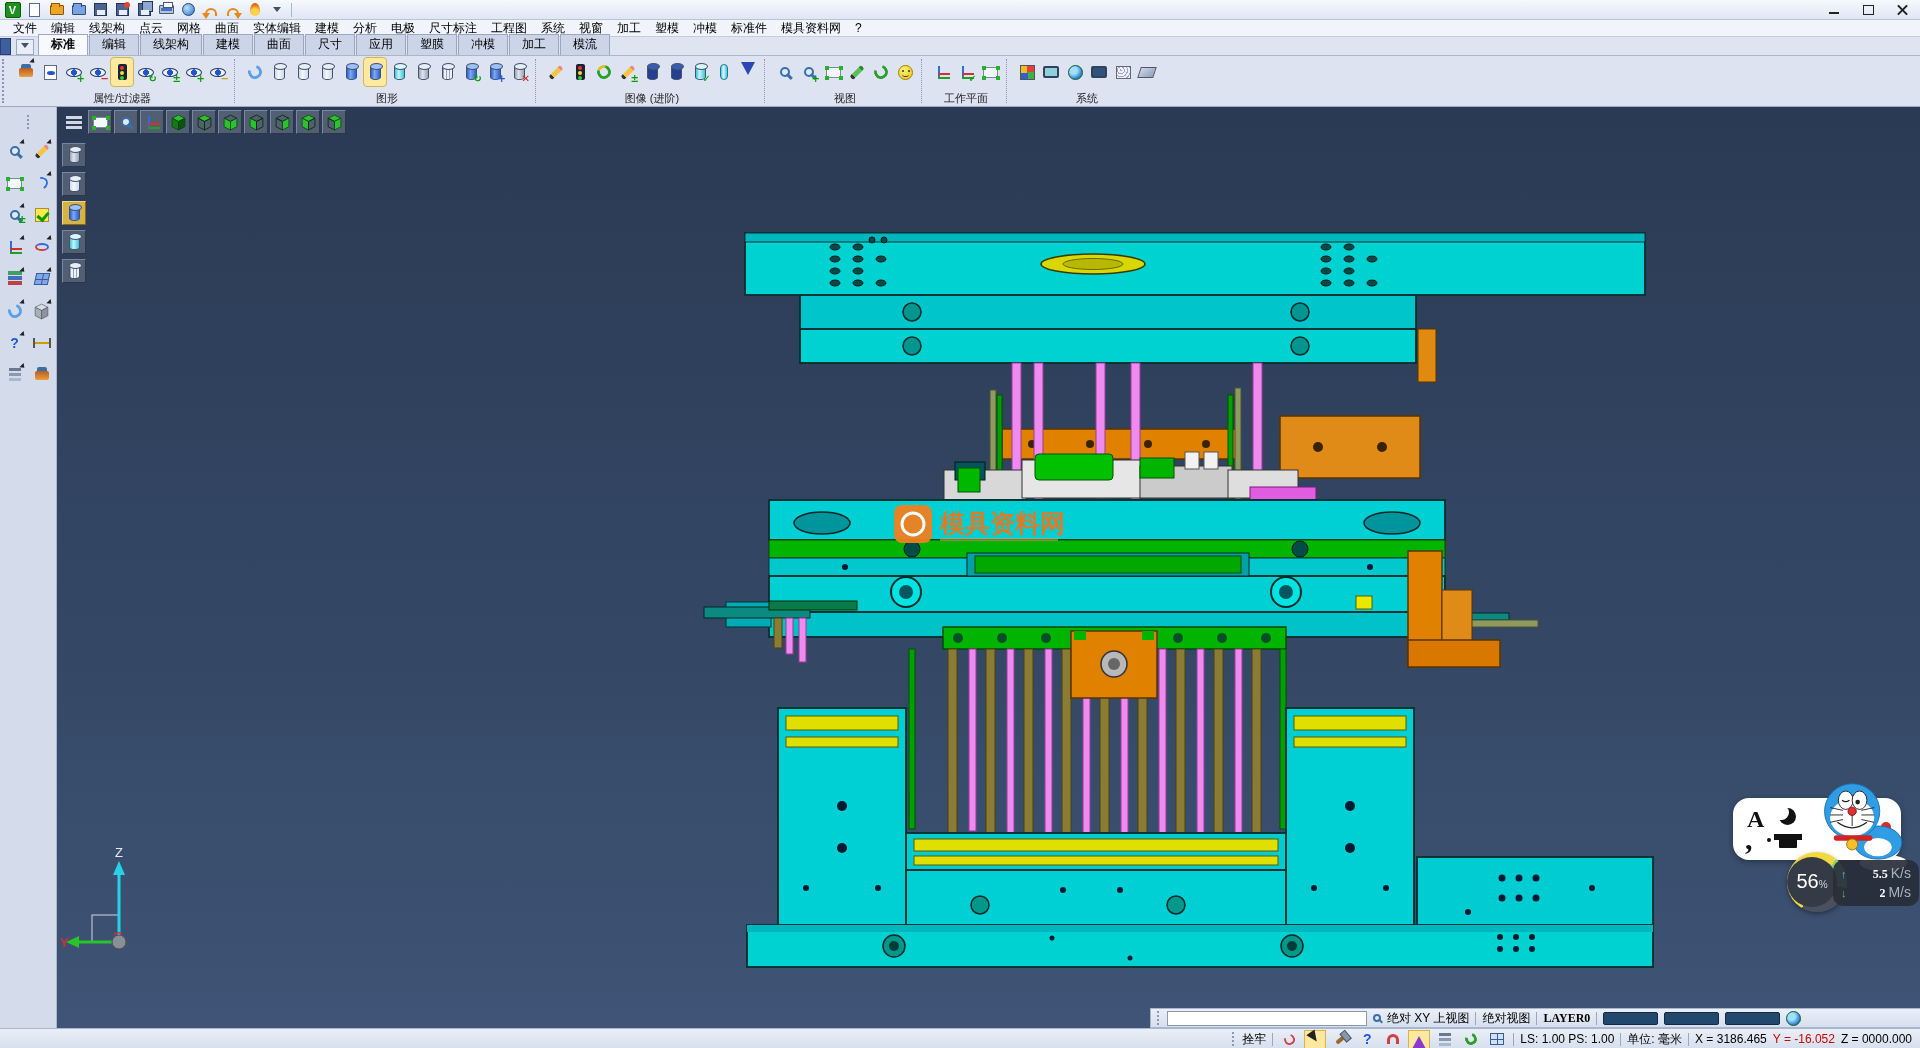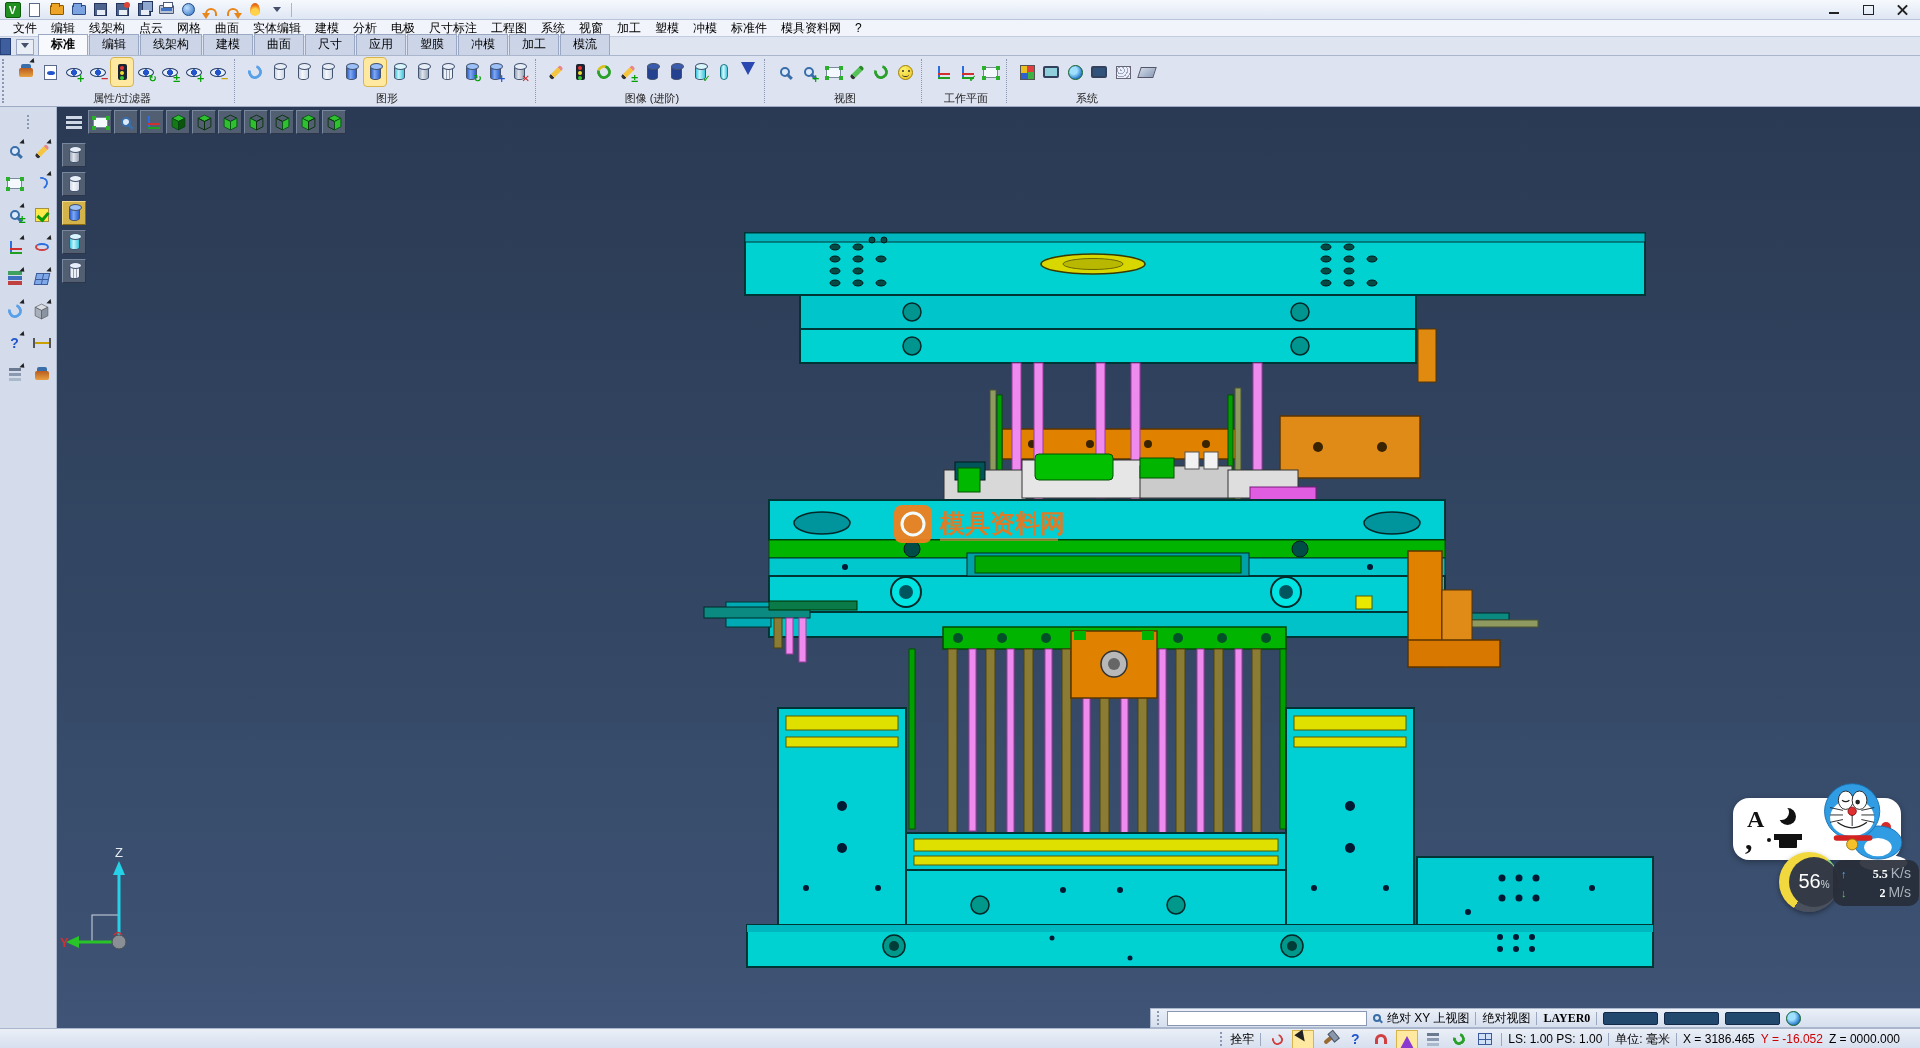--- a/index.html
+++ b/index.html
@@ -158,42 +158,42 @@
     background:linear-gradient(180deg,#eaeff7,#d6dfee); border:1px solid #aab6cc; border-right:none;
     display:flex; align-items:center; gap:6px; padding:0 6px; font-size:12px; }
   .grip-dots { width:4px; height:14px; border-left:2px dotted #8a98b4; }
   .search { width:200px; height:15px; border:1px solid #8a98b4; background:#fff; font-size:11px; padding:0 3px; }
   .mag-sm { width:8px; height:8px; border:2px solid #3a6ea8; border-radius:50%; position:relative; flex:none; }
   .mag-sm::after { content:""; position:absolute; right:-4px; bottom:-2px; width:5px; height:2px; background:#3a6ea8; transform:rotate(45deg); }
   .vsep { width:1px; height:13px; background:#9aa8c0; }
   .swatch { width:55px; height:13px; background:#23486e; border:1px solid #12294a; border-radius:2px; }
   .status-bottom { position:absolute; left:0; top:1028px; width:1920px; height:21px; z-index:6;
     background:linear-gradient(180deg,#eaeff7,#d6dfee); border-top:1px solid #aab6cc;
-    display:flex; align-items:center; justify-content:flex-end; gap:6px; padding:0 20px; font-size:12px; }
+    display:flex; align-items:center; justify-content:flex-end; gap:6px; padding:0 8px; font-size:12px; }
   .sbi { width:20px; height:17px; display:inline-flex; align-items:center; justify-content:center; position:relative; flex:none; }
   .sbi.hl { background:#ffe9a0; outline:1px solid #d8b44a; }
   .coord-y { color:#cc0000; }
   .bold { font-weight:bold;font-family:Liberation Serif, serif; }
 
   
   .widget { position:absolute; left:1727px; top:786px; width:193px; height:130px; z-index:9; }
   .ocr-pill { position:absolute; left:6px; top:12px; width:168px; height:62px; background:#fff; border-radius:16px;
     box-shadow:0 2px 6px rgba(0,0,0,.35); display:block; }
   .ocr-a { position:absolute; left:14px; top:8px; font:bold 24px "Liberation Serif", serif; color:#111; }
   .moon { position:absolute; left:46px; top:10px; width:17px; height:17px; background:#111; border-radius:50%; }
   .moon::after { content:""; position:absolute; left:-5px; top:-3px; width:15px; height:15px; border-radius:50%; background:#fff; }
   .comma { position:absolute; left:12px; top:24px; font:bold 30px "Liberation Serif", serif; color:#111; }
   .dotg { position:absolute; left:34px; top:40px; width:4px; height:4px; background:#111; border-radius:50%; }
   .tshirt { position:absolute; left:46px; top:36px; width:18px; height:14px; background:#111; border-radius:1px; }
   .tshirt::before { content:""; position:absolute; left:-5px; top:0; width:28px; height:6px; background:#111; }
   .red-dot { position:absolute; right:10px; top:24px; width:10px; height:10px; background:#d42b2b; border-radius:50%; }
   .dora { position:absolute; left:68px; top:-6px; width:118px; height:92px; }
-  .gauge { position:absolute; left:52px; top:66px; width:60px; height:60px; border-radius:50%;
+  .gauge { position:absolute; left:60px; top:66px; width:60px; height:60px; border-radius:50%;
     background:conic-gradient(from 210deg, #f0d83e 0 190deg, #8bd17c 190deg 252deg, #4a515c 252deg 360deg);
-    display:flex; align-items:center; justify-content:flex-end; box-shadow:0 2px 5px rgba(0,0,0,.4); }
+    display:flex; align-items:center; justify-content:flex-start; box-shadow:0 2px 5px rgba(0,0,0,.4); }
   .gauge-in { width:50px; height:50px; border-radius:50%; background:#343b46; color:#fff;
     display:flex; align-items:baseline; justify-content:center; padding-top:14px; }
   .gauge-in .pct { font-size:20px; line-height:1; } .gauge-in .pcts { font-size:10px; color:#cdd3da; }
   .speed-pill { position:absolute; left:106px; top:74px; width:86px; height:46px; background:rgba(40,46,56,.92);
     border-radius:10px; color:#fff; font-size:12px; display:flex; flex-direction:column; justify-content:center; gap:2px; padding:0 8px; }
   .sp-row { display:flex; align-items:baseline; justify-content:flex-end; gap:3px; }
   .arr-up { color:#58aef0; font-size:11px; margin-right:auto; }
   .arr-dn { color:#62c462; font-size:11px; margin-right:auto; }
   .sp-unit { color:#aab2bc; font-size:14px; }
 </style>

